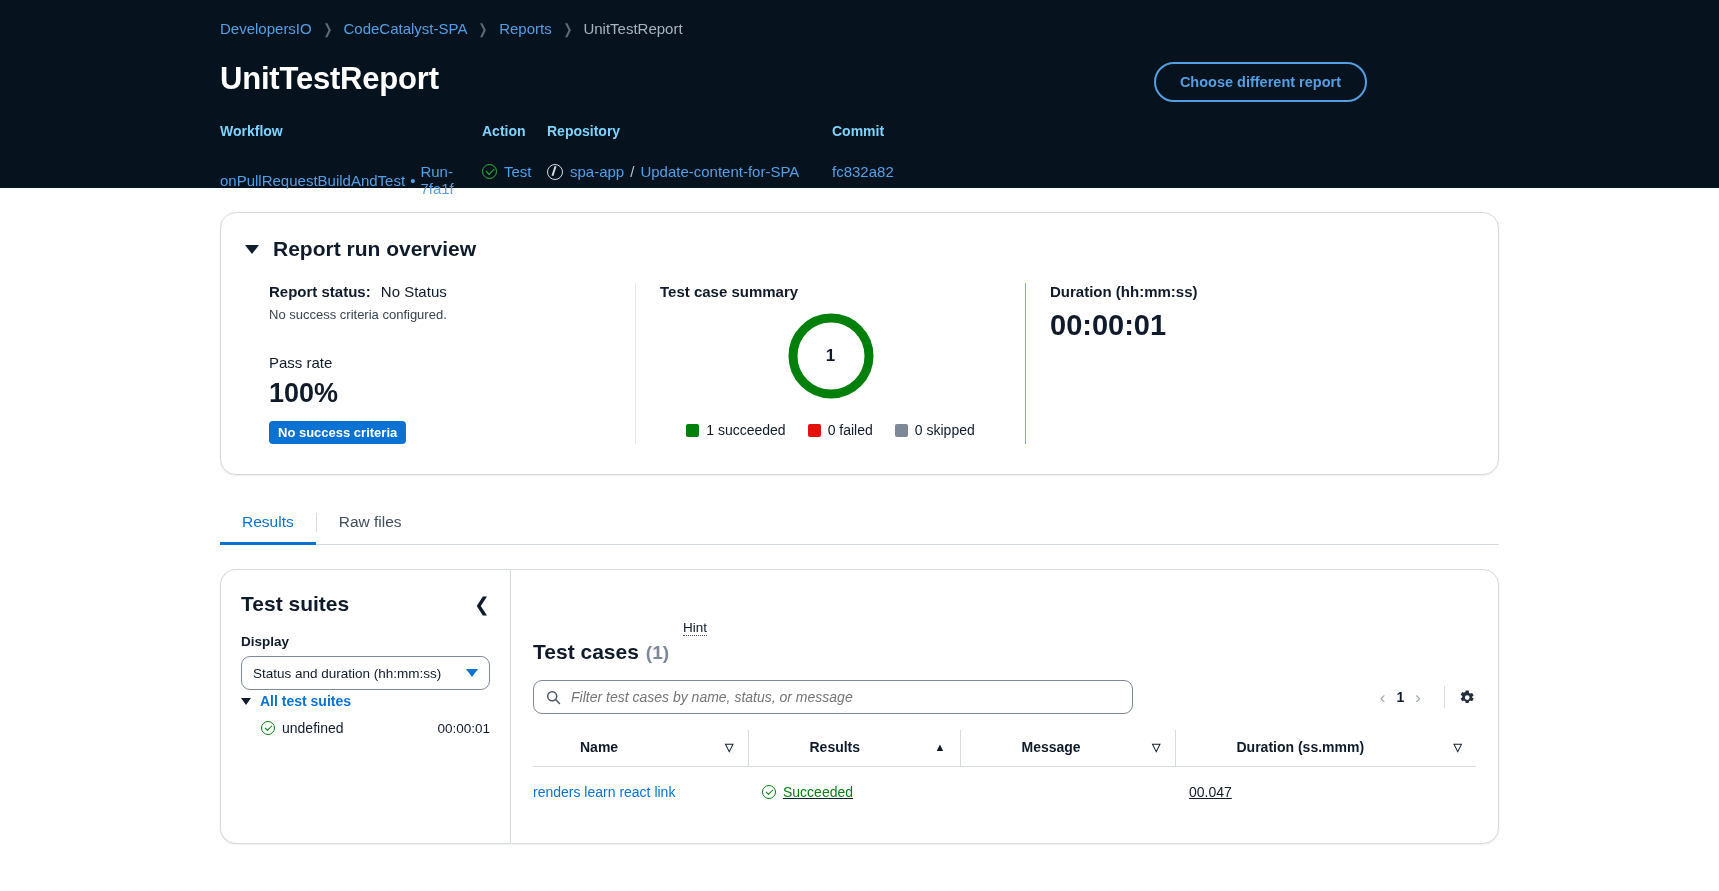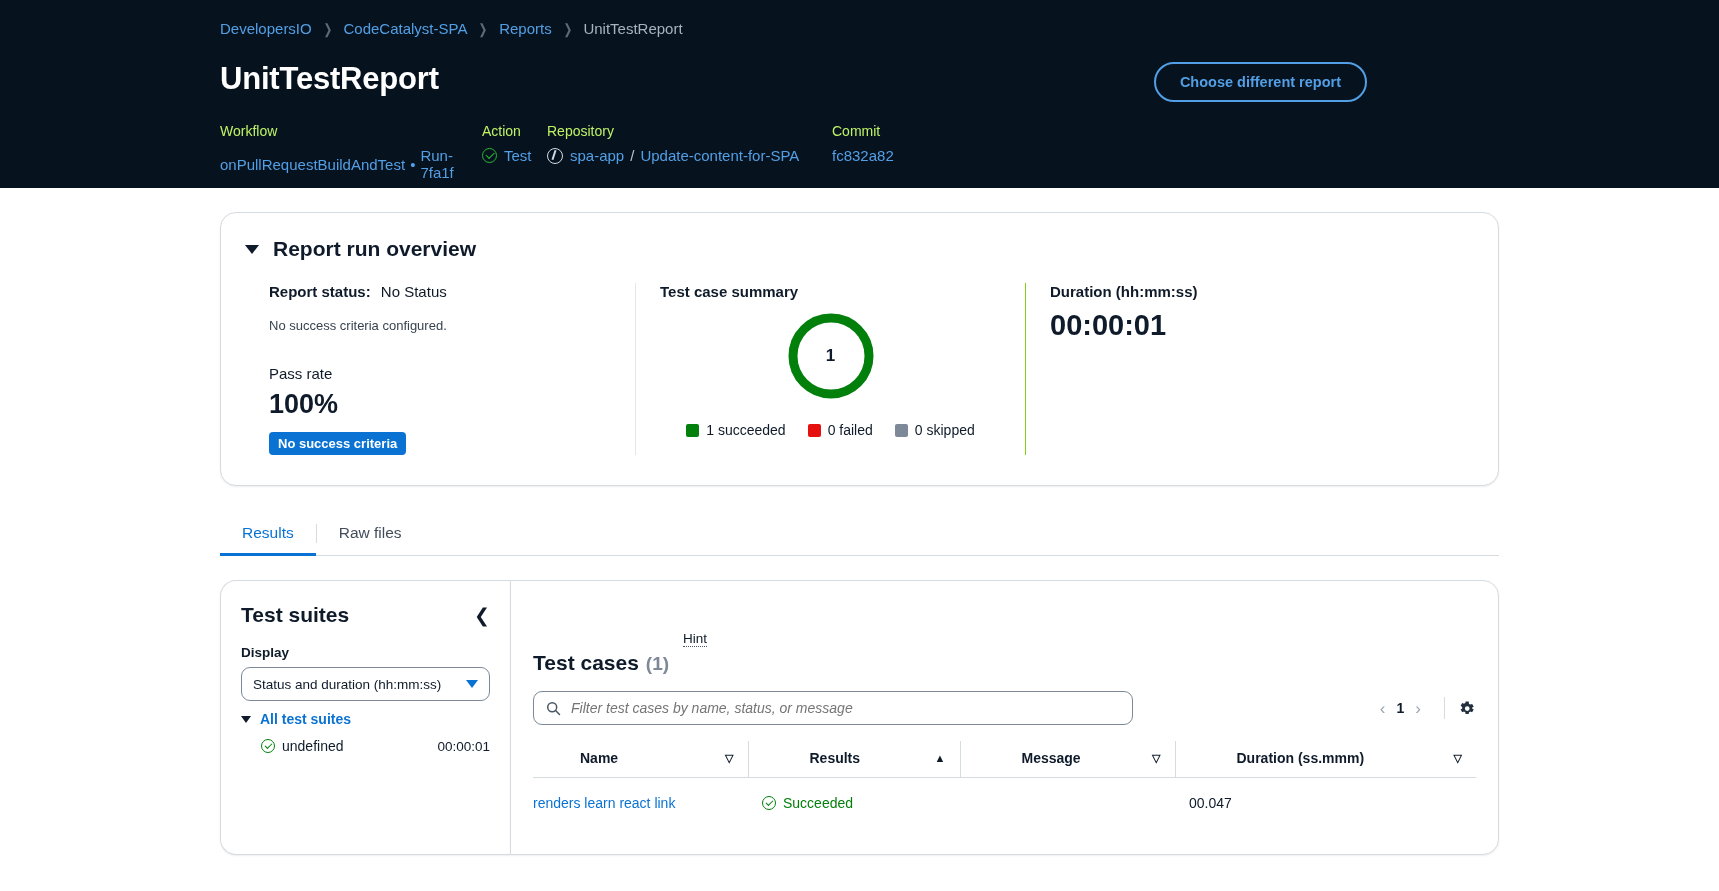--- a/index.html
+++ b/index.html
@@ -42,22 +42,22 @@
     padding: 10px 24px;
     font-size: 14.5px; font-weight: bold;
     font-family: "Liberation Sans", sans-serif;
     cursor: pointer;
   }
   .meta-row {
     display: flex; margin-top: 26px;
   }
   .meta-block { margin-right: 0; }
   .meta-label {
-    font-size: 14px; font-weight: normal;
-    color: #bef264; margin-bottom: 8px;
+    font-size: 14px; font-weight: bold;
+    color: #7dd3fc; margin-bottom: 24px;
   }
   .meta-value { font-size: 15px; display: flex; align-items: center; }
   .meta-value a { color: #539fe5; text-decoration: none; cursor: pointer; }
   .dot-sep { color: #539fe5; margin: 0 5px; }
   .check-circle {
     display: inline-block; width: 15px; height: 15px;
     border: 1.6px solid #2bb534; border-radius: 50%;
     position: relative; margin-right: 7px; flex: 0 0 auto;
   }
   .check-circle::after {
@@ -102,21 +102,21 @@
     border-right: 7px solid transparent;
     border-top: 9px solid #0f1b2a;
     margin-right: 14px; cursor: pointer;
   }
   .ov-grid { display: flex; }
   .ov-col { padding: 0 24px; }
   .ov-col-1 { width: 390px; }
   .ov-col-2 { width: 390px; border-left: 1px solid #e3e6ea; }
   .ov-col-3 { flex: 1; border-left: 1px solid #84cc16; }
 
-  .status-line { font-size: 15px; margin-bottom: 18px; }
+  .status-line { font-size: 15px; margin-bottom: 7px; }
   .status-line b { font-weight: bold; }
   .status-sub { font-size: 13px; color: #38434f; }
   .passrate-label { font-size: 15px; margin-top: 32px; }
   .passrate-value { font-size: 27px; font-weight: bold; margin-top: 7px; }
   .badge {
     display: inline-block; background: #0972d3;
     color: #ffffff; font-size: 13px; font-weight: bold;
     padding: 4px 9px; border-radius: 4px; margin-top: 12px;
   }
 
@@ -190,21 +190,21 @@
     padding: 0 11px;
     font-size: 13.5px;
     cursor: pointer; background: #fff;
   }
   .select-caret {
     width: 0; height: 0;
     border-left: 6px solid transparent;
     border-right: 6px solid transparent;
     border-top: 8px solid #0972d3;
   }
-  .tree { margin-top: 10px; }
+  .tree { margin-top: 3px; }
   .tree-root {
     display: flex; align-items: center;
     font-size: 14px; font-weight: bold; color: #0972d3;
     cursor: pointer;
   }
   .tree-caret {
     width: 0; height: 0;
     border-left: 5.5px solid transparent;
     border-right: 5.5px solid transparent;
     border-top: 7px solid #0f1b2a;
@@ -262,21 +262,21 @@
   th .th-inner { display: flex; align-items: center; padding-right: 14px; }
   th .th-label { flex: 1; padding-left: 47px; }
   .sort-tri-up {
     font-size: 11px; color: #0f1b2a;
   }
   .col-sep { border-left: 1px solid #d6dbe0; padding-left: 14px; }
   td {
     font-size: 14px; padding: 17px 0 17px 0;
     vertical-align: middle;
   }
-  td.sep-cell { padding-left: 14px; }
+  td.sep-cell { padding-left: 14px; text-decoration: underline; }
   .case-link { color: #0972d3; cursor: pointer; }
   .succeeded {
     color: #037f0c; display: flex; align-items: center;
   }
   .check-green {
     display: inline-block; width: 14px; height: 14px;
     border: 1.6px solid #037f0c; border-radius: 50%;
     position: relative; margin-right: 7px; flex: 0 0 auto;
   }
   .check-green::after {

